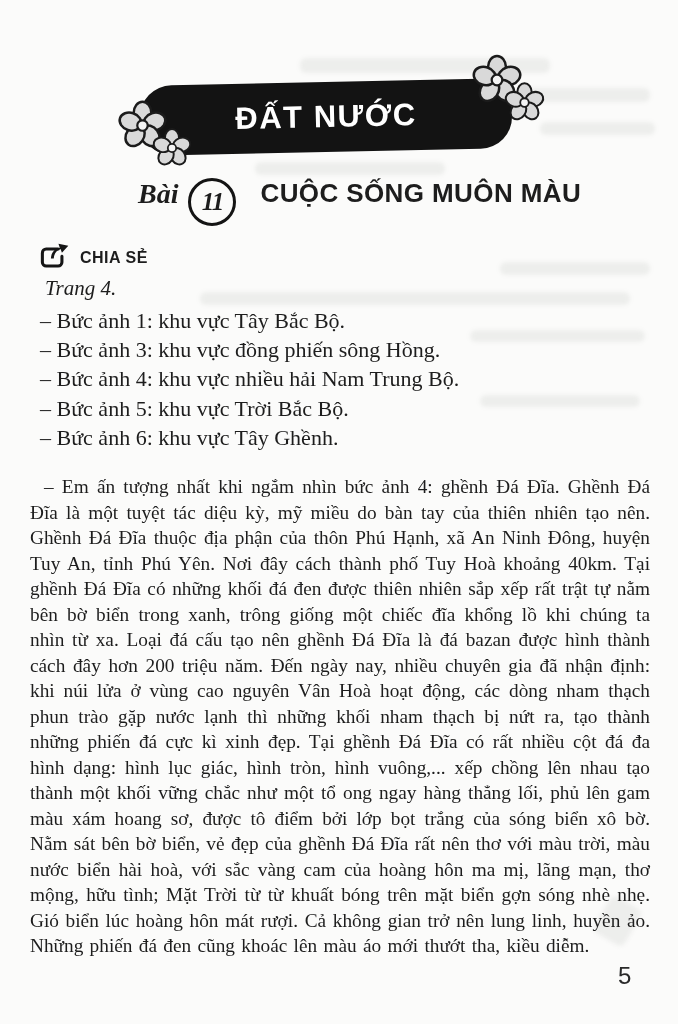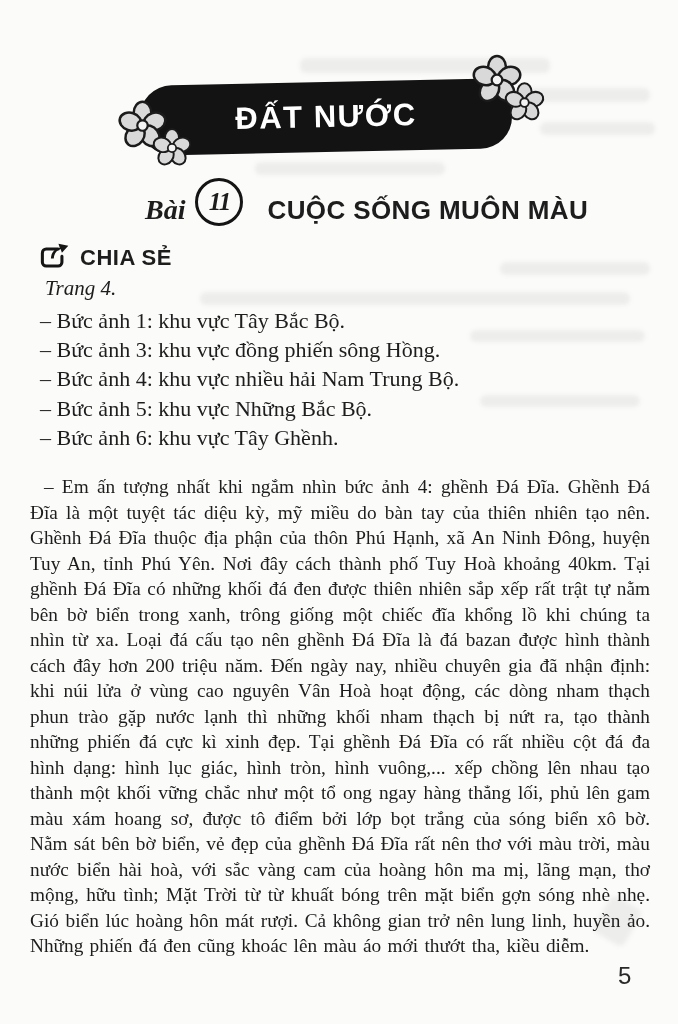--- a/index.html
+++ b/index.html
@@ -49,24 +49,24 @@
     letter-spacing: 1.5px;
   }
   .flower {
     position: absolute;
     pointer-events: none;
   }
 
   
   .lesson-row {
     position: absolute;
-    left: 145px;
+    left: 138px;
     top: 178px;
     display: flex;
-    align-items: flex-end;
+    align-items: flex-start;
   }
   .lesson-label {
     font-style: italic;
     font-weight: 700;
     font-size: 28px;
     margin-right: 10px;
   }
   .lesson-circle {
     width: 42px;
     height: 42px;
@@ -101,21 +101,21 @@
     align-items: center;
   }
   .share-icon {
     width: 34px;
     height: 34px;
     margin-right: 10px;
   }
   .share-heading-text {
     font-family: "Liberation Sans", "DejaVu Sans", sans-serif;
     font-weight: 800;
-    font-size: 22px;
+    font-size: 16px;
     letter-spacing: 0.5px;
     padding-top: 6px;
   }
   .trang-ref {
     position: absolute;
     left: 45px;
     top: 276px;
     font-style: italic;
     font-size: 21px;
   }
@@ -214,21 +214,21 @@
     </svg>
     <span class="share-heading-text">CHIA SẺ</span>
   </div>
 
   <div class="trang-ref">Trang 4.</div>
 
   <div class="share-list">
     <div>– Bức ảnh 1: khu vực Tây Bắc Bộ.</div>
     <div>– Bức ảnh 3: khu vực đồng phiến sông Hồng.</div>
     <div>– Bức ảnh 4: khu vực nhiều hải Nam Trung Bộ.</div>
-    <div>– Bức ảnh 5: khu vực Những Bắc Bộ.</div>
+    <div>– Bức ảnh 5: khu vực Trời Bắc Bộ.</div>
     <div>– Bức ảnh 6: khu vực Tây Ghềnh.</div>
   </div>
 
   <div class="answer-paragraph">– Em ấn tượng nhất khi ngắm nhìn bức ảnh 4: ghềnh Đá Đĩa. Ghềnh Đá Đĩa là một tuyệt tác diệu kỳ, mỹ miều do bàn tay của thiên nhiên tạo nên. Ghềnh Đá Đĩa thuộc địa phận của thôn Phú Hạnh, xã An Ninh Đông, huyện Tuy An, tỉnh Phú Yên. Nơi đây cách thành phố Tuy Hoà khoảng 40km. Tại ghềnh Đá Đĩa có những khối đá đen được thiên nhiên sắp xếp rất trật tự nằm bên bờ biển trong xanh, trông giống một chiếc đĩa khổng lồ khi chúng ta nhìn từ xa. Loại đá cấu tạo nên ghềnh Đá Đĩa là đá bazan được hình thành cách đây hơn 200 triệu năm. Đến ngày nay, nhiều chuyên gia đã nhận định: khi núi lửa ở vùng cao nguyên Vân Hoà hoạt động, các dòng nham thạch phun trào gặp nước lạnh thì những khối nham thạch bị nứt ra, tạo thành những phiến đá cực kì xinh đẹp. Tại ghềnh Đá Đĩa có rất nhiều cột đá đa hình dạng: hình lục giác, hình tròn, hình vuông,... xếp chồng lên nhau tạo thành một khối vững chắc như một tổ ong ngay hàng thẳng lối, phủ lên gam màu xám hoang sơ, được tô điểm bởi lớp bọt trắng của sóng biển xô bờ. Nằm sát bên bờ biển, vẻ đẹp của ghềnh Đá Đĩa rất nên thơ với màu trời, màu nước biển hài hoà, với sắc vàng cam của hoàng hôn ma mị, lãng mạn, thơ mộng, hữu tình; Mặt Trời từ từ khuất bóng trên mặt biển gợn sóng nhè nhẹ. Gió biển lúc hoàng hôn mát rượi. Cả không gian trở nên lung linh, huyền ảo. Những phiến đá đen cũng khoác lên màu áo mới thướt tha, kiều diễm.</div>
 
   <div class="page-number">5</div>
 
 </div>
 
 </body></html>

